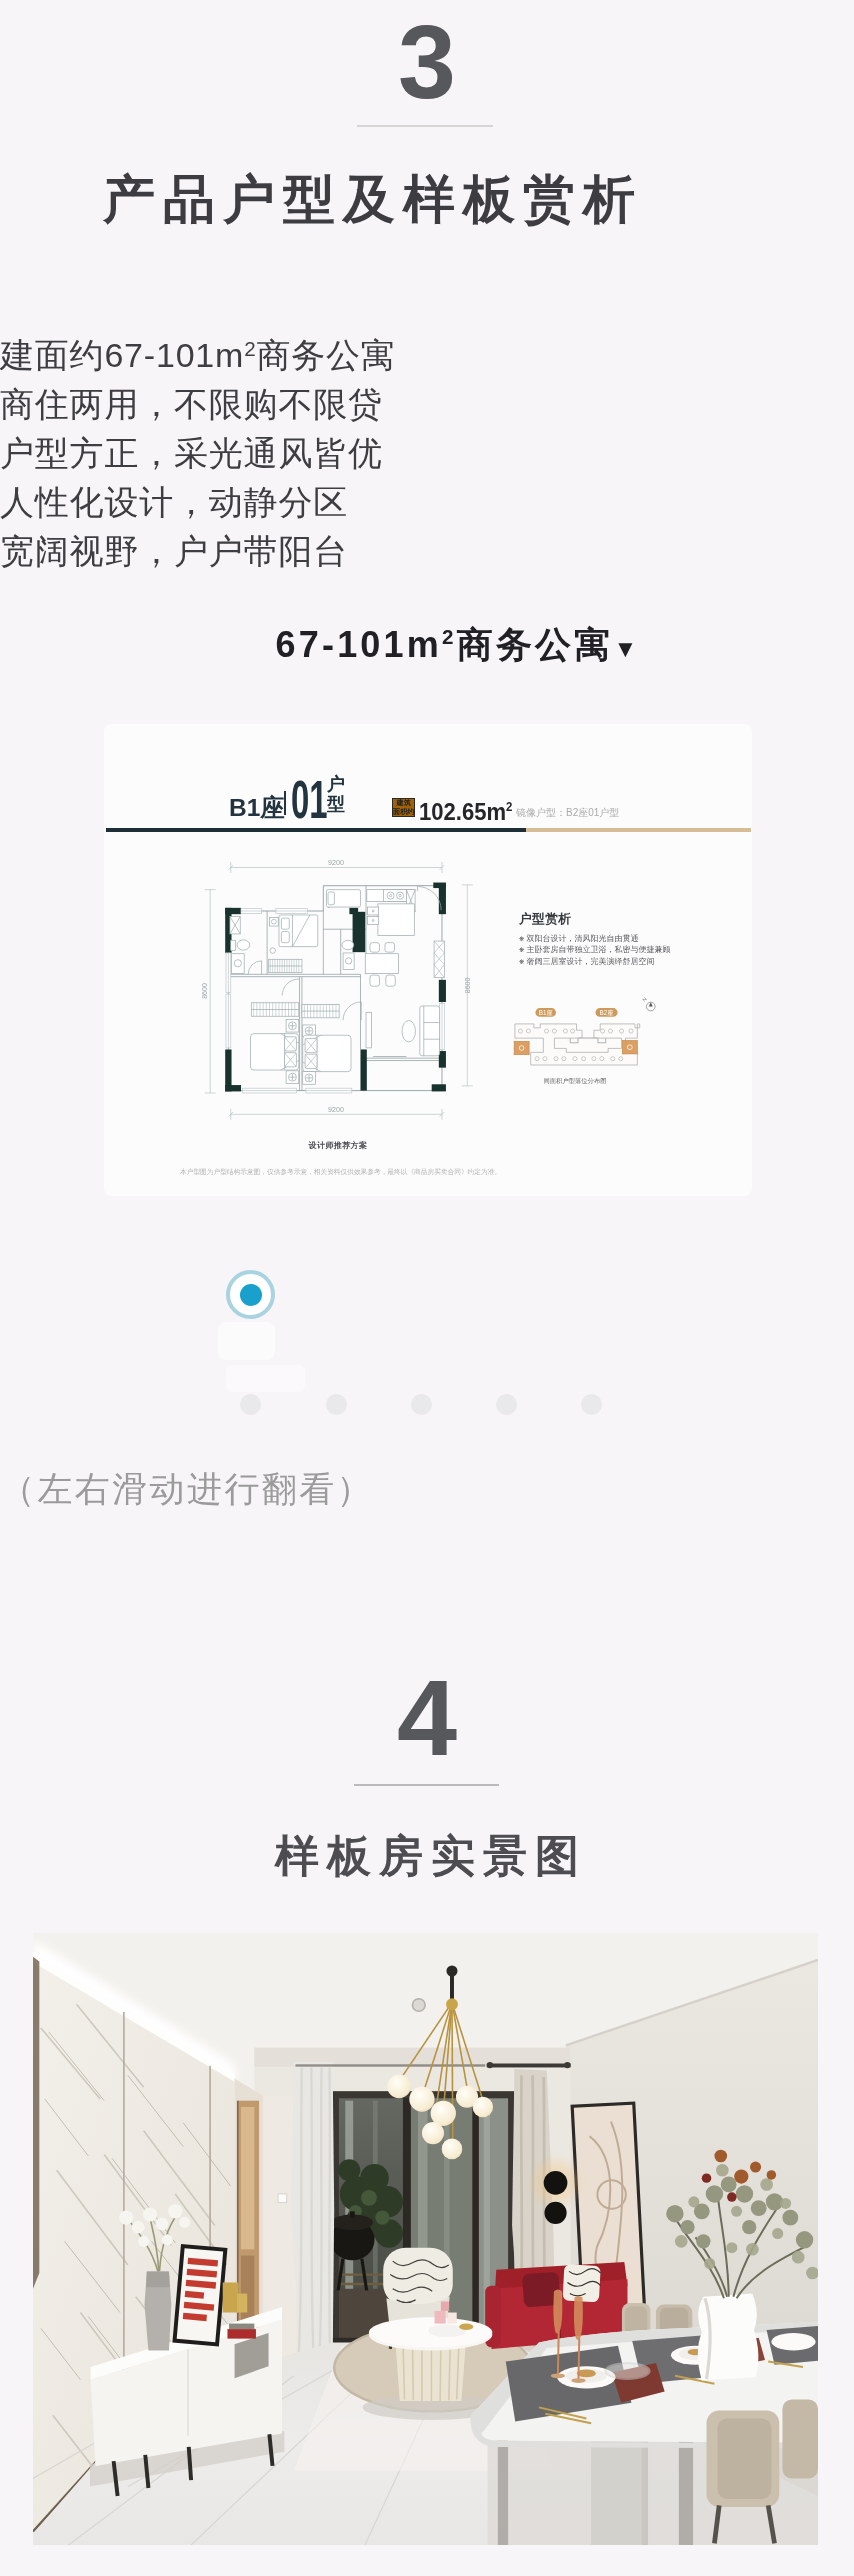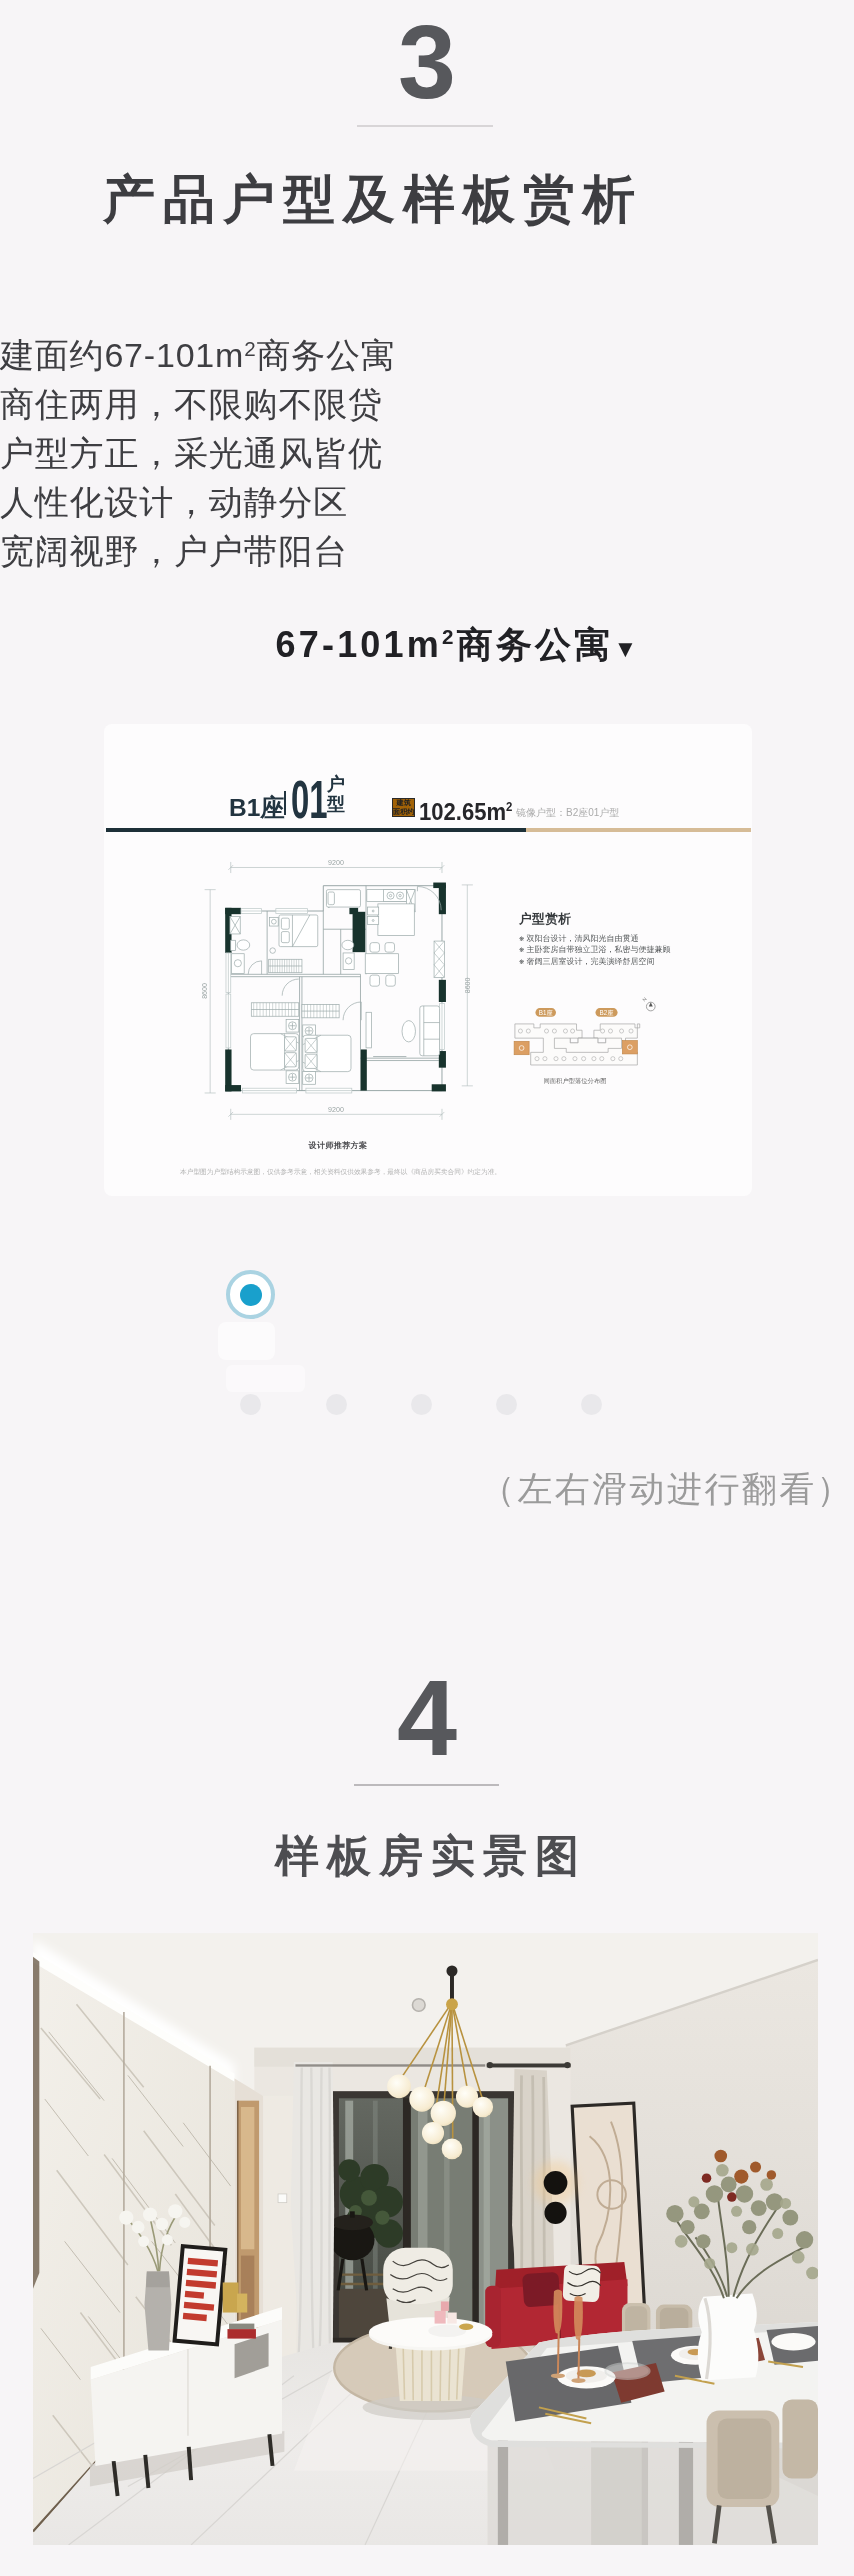--- a/index.html
+++ b/index.html
@@ -370,21 +370,21 @@
 <div class="abs" style="left:226px;top:1270px;width:41px;height:41px;border-radius:50%;border:4.7px solid #aad3e2;background:#fff;"></div>
 
 <div class="abs" style="left:240px;top:1284px;width:22px;height:22px;border-radius:50%;background:#19a0cc;"></div>
 
 <div class="abs" style="left:240px;top:1394px;width:21.4px;height:21.4px;border-radius:50%;background:#e9e8eb;"></div>
 <div class="abs" style="left:326px;top:1394px;width:21.4px;height:21.4px;border-radius:50%;background:#e9e8eb;"></div>
 <div class="abs" style="left:411px;top:1394px;width:21.4px;height:21.4px;border-radius:50%;background:#e9e8eb;"></div>
 <div class="abs" style="left:496px;top:1394px;width:21.4px;height:21.4px;border-radius:50%;background:#e9e8eb;"></div>
 <div class="abs" style="left:581px;top:1394px;width:21.4px;height:21.4px;border-radius:50%;background:#e9e8eb;"></div>
 
-<div class="abs" style="left:0;top:1466px;width:854px;text-align:right;font-size:35px;color:#9b9b9b;letter-spacing:2.4px;">（左右滑动进行翻看）</div>
+<div class="abs" style="left:0;top:1466px;width:854px;text-align:left;font-size:35px;color:#9b9b9b;letter-spacing:2.4px;">（左右滑动进行翻看）</div>
 
 <div class="abs" id="num4" style="left:0;top:1670px;width:854px;text-align:center;font-size:108px;font-weight:bold;color:#57585c;line-height:95px;">4</div>
 
 <div class="abs" style="left:354px;top:1784px;width:145px;height:2.4px;background:#bcb9bc;"></div>
 
 <div class="abs" id="title4" style="left:0;top:1827px;width:854px;text-align:center;font-size:44px;font-weight:bold;color:#4d4d51;letter-spacing:8px;text-indent:8px;">样板房实景图</div>
 
 <svg class="abs" id="photo" style="left:33px;top:1933px;" width="785" height="612" viewBox="0 0 993 774">
   <defs>
     <linearGradient id="gWallR" x1="0" y1="0" x2="0" y2="1">

